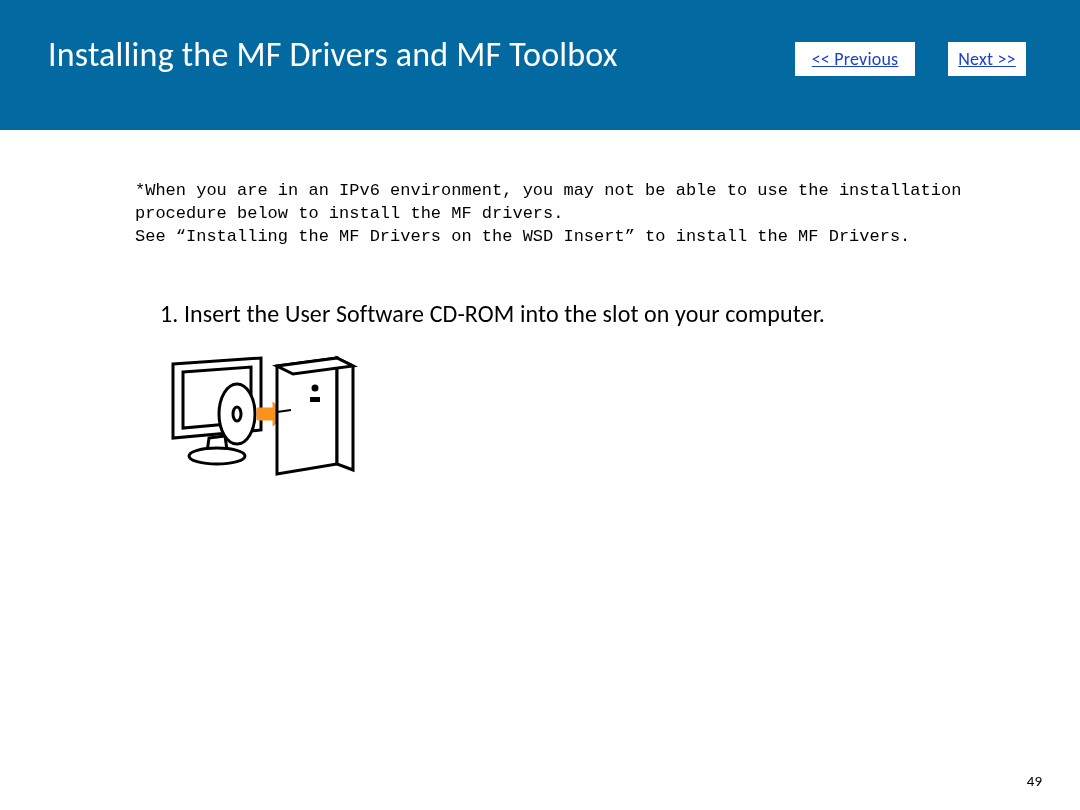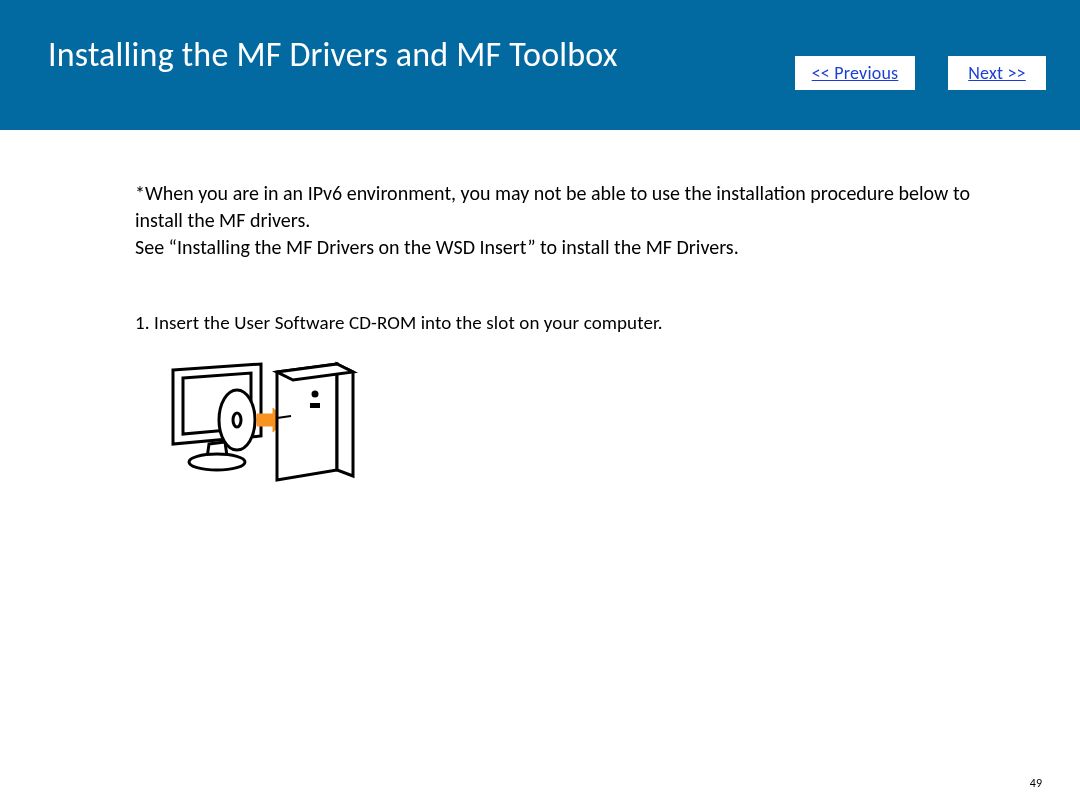--- a/index.html
+++ b/index.html
@@ -15,64 +15,66 @@
   }
   .title {
     color: #fff;
     font-size: 34px;
     font-weight: 400;
     margin-top: 34px;
     letter-spacing: 0.2px;
   }
   .nav-box {
     position: absolute;
-    top: 56px;
+    top: 42px;
     height: 34px;
     background: #fff;
     display: flex;
     align-items: center;
     justify-content: center;
   }
   .nav-prev { left: 795px; width: 120px; }
-  .nav-next { left: 948px; width: 98px; }
+  .nav-next { left: 948px; width: 78px; }
   .nav-link {
     color: #1a3fd4;
     font-size: 18px;
     text-decoration: underline;
     cursor: pointer;
     letter-spacing: 0.2px;
   }
   .content {
     flex: 1;
     padding: 50px 40px 0 135px;
     position: relative;
   }
   .note-block {
-    font-size: 20px;
+    font-size: 17px;
     line-height: 1.35;
     max-width: 880px;
+    font-family: Liberation Mono, monospace;
   }
   .note-block p { margin-bottom: 0; }
   .spacer { height: 22px; }
   .step-heading {
-    font-size: 19px;
+    font-size: 24px;
     font-weight: 400;
     margin-top: 28px;
     margin-bottom: 24px;
     letter-spacing: 0.1px;
+    margin-left: 25px;
   }
   .illustration {
     margin-left: 30px;
     margin-top: 4px;
   }
   .page-number {
     position: absolute;
     bottom: 20px;
     right: 38px;
-    font-size: 12px;
+    font-size: 15px;
   }
 </style>
 </head>
 <body>
 
 <div class="page">
 
   <div class="header">
     <div class="title">Installing the MF Drivers and MF Toolbox</div>
     <div class="nav-box nav-prev">

